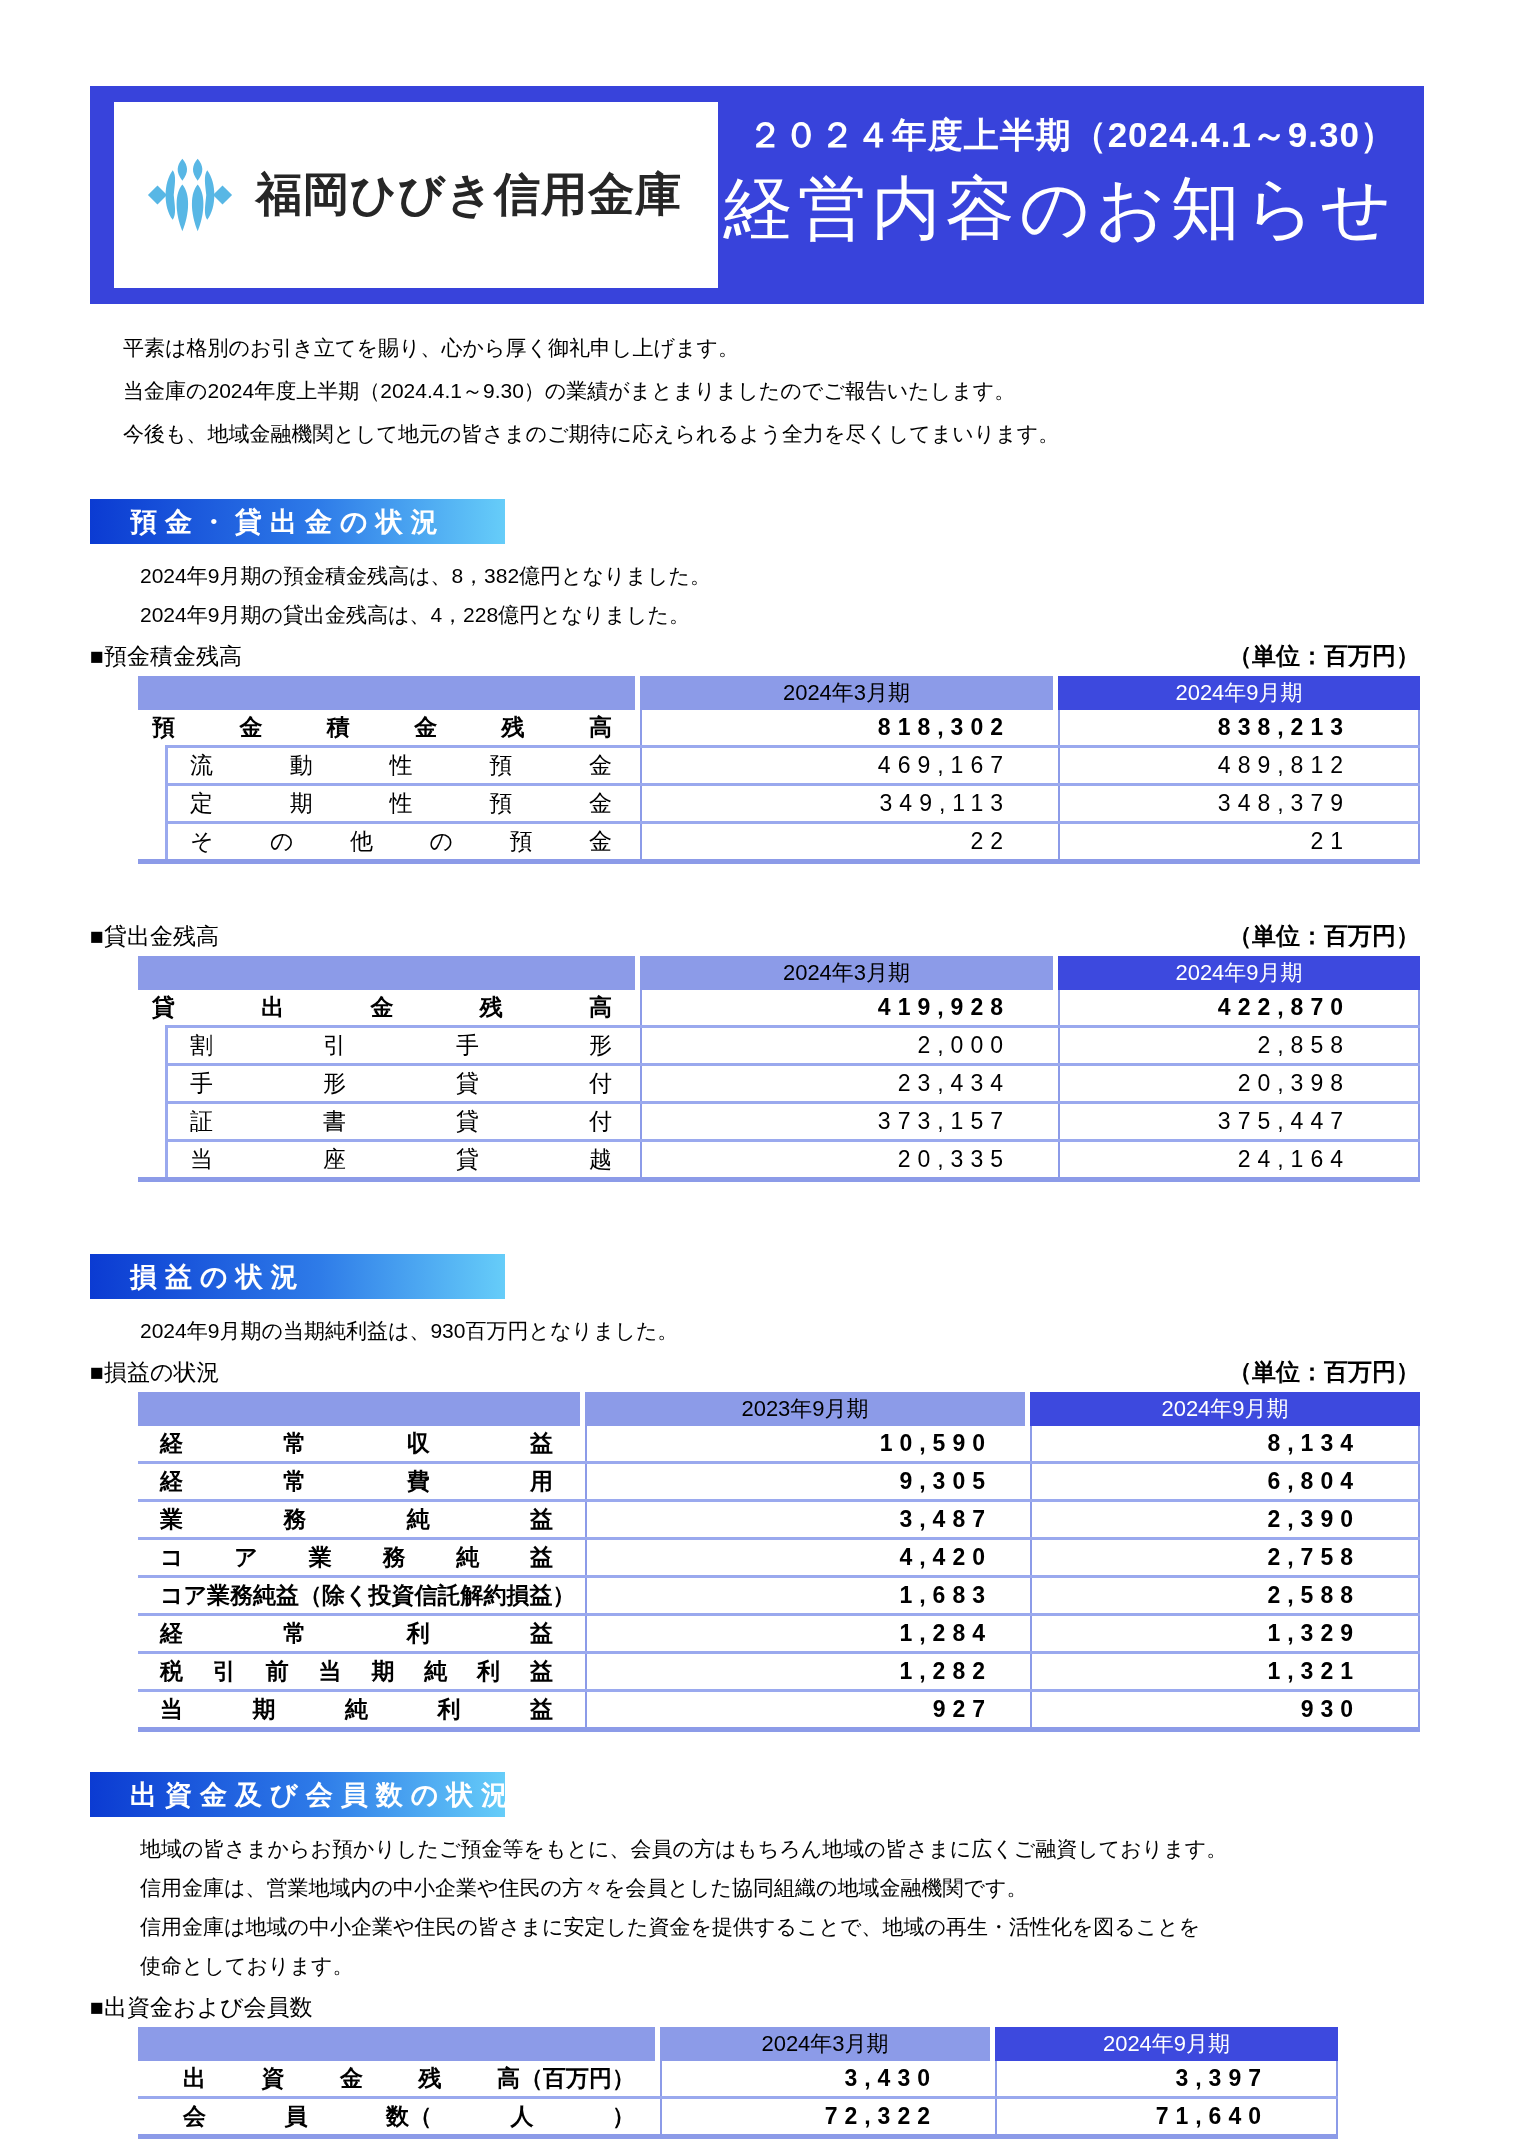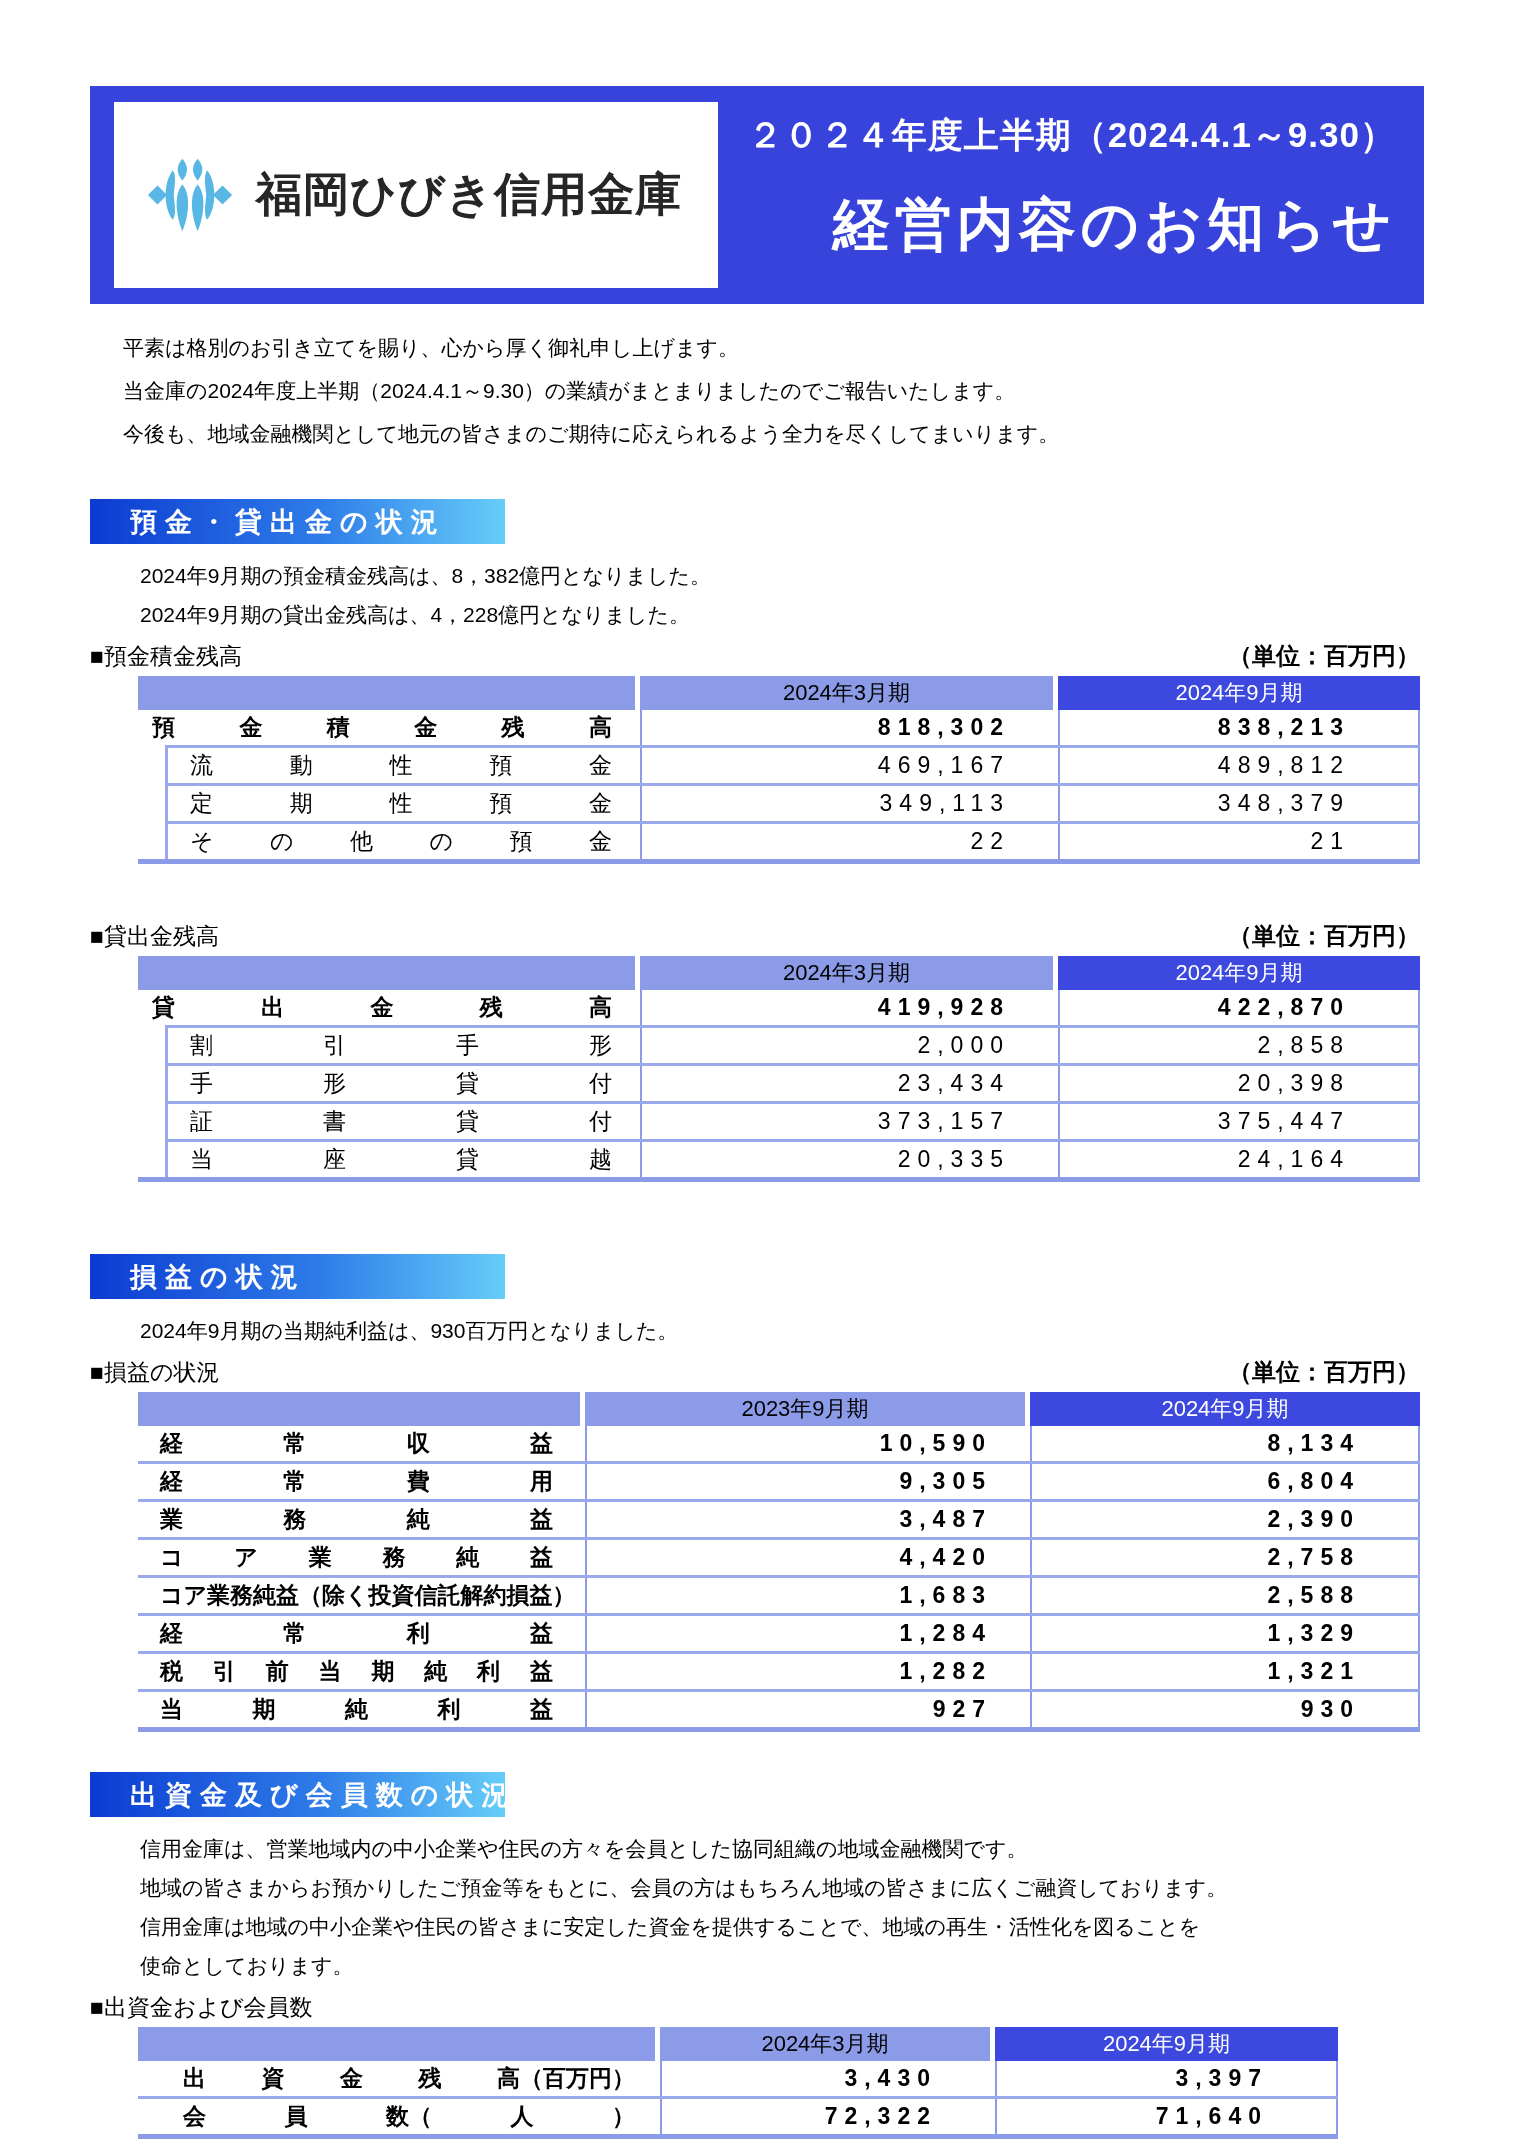--- a/index.html
+++ b/index.html
@@ -17,21 +17,21 @@
   .logo-box{
     position:absolute;left:24px;top:16px;width:604px;height:186px;background:#ffffff;
     display:flex;align-items:center;padding-left:26px;box-sizing:border-box;
   }
   .logo-mark{flex:0 0 auto;margin-right:16px;}
   .bank-name{font-size:46px;font-weight:bold;color:#262626;letter-spacing:1px;white-space:nowrap;}
   .banner-right{
     position:absolute;right:28px;top:26px;text-align:right;color:#ffffff;
   }
   .period-line{font-size:35px;font-weight:bold;letter-spacing:1px;}
-  .main-title{font-size:57px;font-weight:bold;letter-spacing:5px;margin-top:28px;}
+  .main-title{font-size:69px;font-weight:normal;letter-spacing:5px;margin-top:4px;}
 
   
   .intro{margin-top:22px;padding-left:33px;}
   .intro .line{font-size:21px;line-height:43px;white-space:nowrap;}
 
   
   .section-banner{
     width:415px;height:45px;display:flex;align-items:center;
     background:linear-gradient(90deg,#0B3BD2 0%,#2E7BE8 55%,#66CDF9 100%);
     color:#ffffff;font-size:27px;font-weight:bold;letter-spacing:8px;
@@ -367,22 +367,22 @@
           <span>益</span>
         </div>
         <div class="td num c1">927</div>
         <div class="td num c2">930</div>
       </div>
       <div class="tbl-bottom"></div>
     </div>
 
   <div class="section-banner sb3">出資金及び会員数の状況</div>
   <div class="section-paras">
+      <div class="line">地域の皆さまからお預かりしたご預金等をもとに、会員の方はもちろん地域の皆さまに広くご融資しております。</div>
       <div class="line">信用金庫は、営業地域内の中小企業や住民の方々を会員とした協同組織の地域金融機関です。</div>
-      <div class="line">地域の皆さまからお預かりしたご預金等をもとに、会員の方はもちろん地域の皆さまに広くご融資しております。</div>
       <div class="line">信用金庫は地域の中小企業や住民の皆さまに安定した資金を提供することで、地域の再生・活性化を図ることを</div>
       <div class="line">使命としております。</div>
     </div>
 
   <div class="tbl-head-row">
     <span class="tbl-heading">■出資金および会員数</span>
     <span class="unit"></span>
   </div>
   <div class="tbl t3">
       <div class="tr head">

